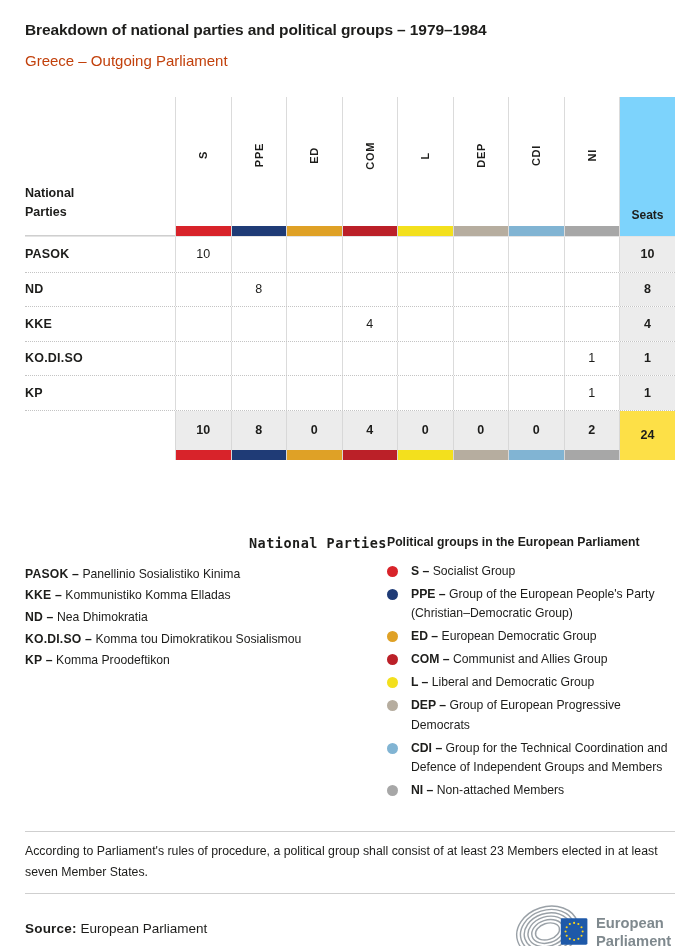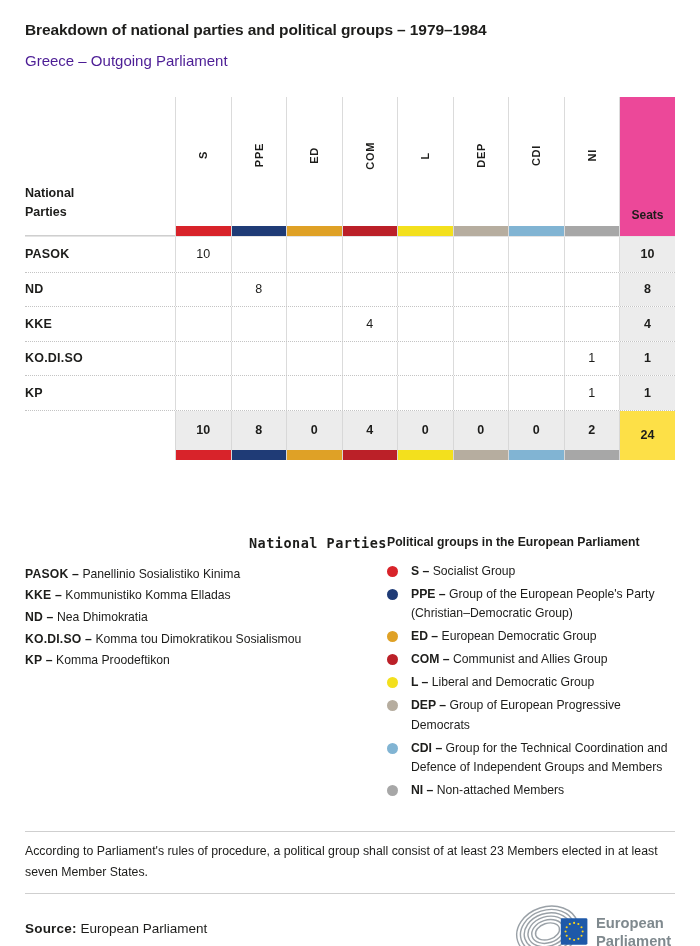--- a/index.html
+++ b/index.html
@@ -4,41 +4,41 @@
 <style>
   * { box-sizing: border-box; }
   html, body { margin: 0; padding: 0; }
   body {
     width: 700px; height: 946px; overflow: hidden;
     background: #ffffff; color: #1d1d1b;
     font-family: "Liberation Sans", sans-serif;
   }
   .header { padding: 21px 25px 0 25px; }
   .title { font-size: 15.5px; font-weight: 700; letter-spacing: -0.1px; }
-  .subtitle { font-size: 15px; color: #4c1d95; margin-top: 13px; }
+  .subtitle { font-size: 15px; color: #c2410c; margin-top: 13px; }
 
   
   .ep-table { margin: 28px 25px 0 25px; width: 650px; }
   .grid-row { display: grid; grid-template-columns: 150px repeat(8, 55.5px) 56px; }
   .t-header { height: 140px; border-bottom: 1px solid #e4e4e4; }
   .corner {
     display: flex; flex-direction: column; justify-content: flex-end;
     padding-bottom: 13px; font-weight: 700; font-size: 12.5px; line-height: 19px;
   }
   .ghead {
     position: relative; border-left: 1px solid #dbdbdb;
     display: flex; align-items: center; justify-content: center;
   }
   .vlabel {
     writing-mode: vertical-rl; transform: rotate(180deg);
     font-weight: 700; font-size: 11px; letter-spacing: 0.7px; margin-bottom: 22px;
   }
   .gbar { position: absolute; left: 0; right: 0; bottom: 0; height: 10px; }
   .shead {
-    background: #ec4899; border-left: 1px solid #dbdbdb;
+    background: #7dd3fc; border-left: 1px solid #dbdbdb;
     display: flex; align-items: flex-end; justify-content: center;
     padding-bottom: 14px; font-weight: 700; font-size: 12px;
   }
   .t-row { height: 34.5px; }
   .t-row + .t-row, .t-totals { border-top: 1px dotted #c4c4c4; }
   .t-row > div { display: flex; align-items: center; }
   .cell-label { font-weight: 700; font-size: 12.5px; letter-spacing: 0.2px; }
   .cell-val {
     justify-content: center; font-size: 12.5px;
     border-left: 1px solid #dbdbdb;

